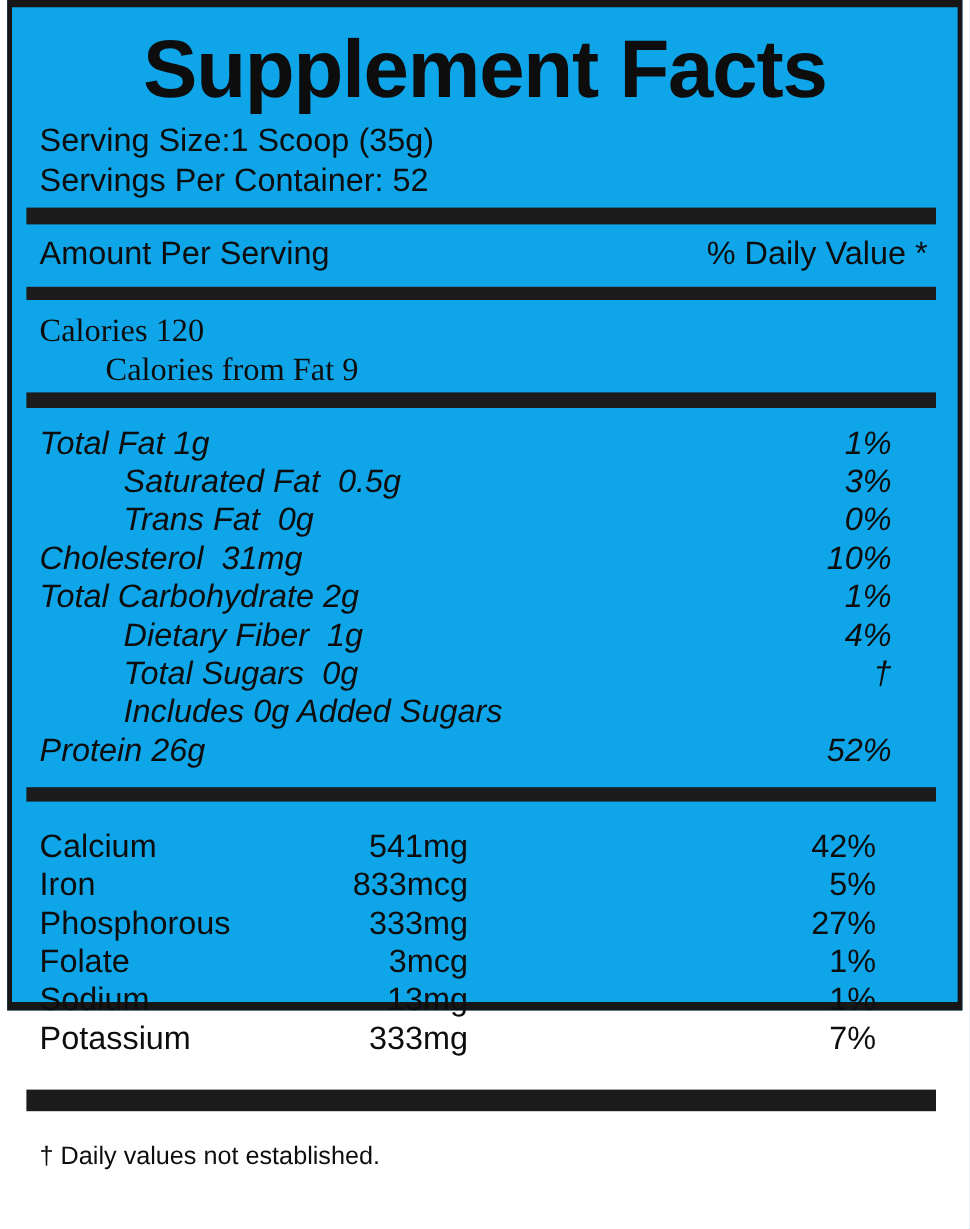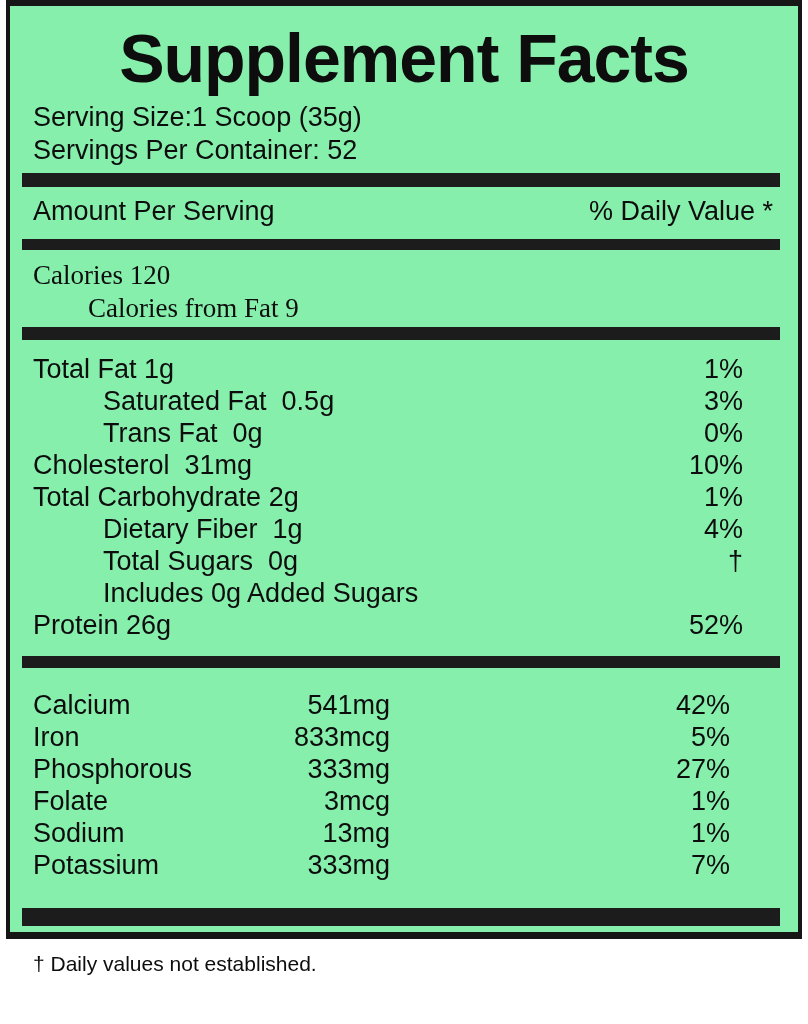--- a/index.html
+++ b/index.html
@@ -6,25 +6,25 @@
   .page{
     position:relative;
     width:808px;height:1024px;
     background:#fff;
     font-family:"Liberation Sans", sans-serif;
     color:#0d0d0d;
     overflow:hidden;
   }
   .label{
     position:absolute;left:6px;top:0;
-    width:796px;height:939px;
+    width:796px;height:842px;
     box-sizing:border-box;
     border:solid #161616;
     border-width:6px 4px 7px 4px;
-    background:#86efac;
+    background:#0ea5e9;
   }
   .title{
     margin:14px 0 0 0;
     text-align:center;
     font-size:68px;
     font-weight:700;
     letter-spacing:-1px;
     line-height:76px;
     white-space:nowrap;
   }
@@ -40,21 +40,21 @@
   .bar.b4{margin-top:15px;height:12px;}
   .bar.b5{margin-top:27px;height:18px;}
   .hdr-row{
     display:flex;justify-content:space-between;align-items:baseline;
     padding:0 25px 0 23px;
     margin-top:8px;
     font-size:27px;line-height:33px;
   }
   .cal-block{margin-top:9px;padding:0 25px 0 23px;font-size:27px;line-height:33px;font-family:Liberation Serif, serif;}
   .indent1{padding-left:55px;}
-  .nutrients{margin-top:13px;padding:0 25px 0 23px;}
+  .nutrients{margin-top:13px;padding:0 25px 0 23px;font-style:italic;}
   .n-row{
     display:flex;justify-content:space-between;align-items:baseline;
     font-size:27px;line-height:32px;
   }
   .n-row .nl{white-space:pre;}
   .n-row .ind{padding-left:70px;}
   .n-row .dv{margin-right:30px;white-space:pre;}
   .minerals{margin-top:21px;padding:0 25px 0 23px;}
   .m-row{
     display:flex;align-items:flex-start;

